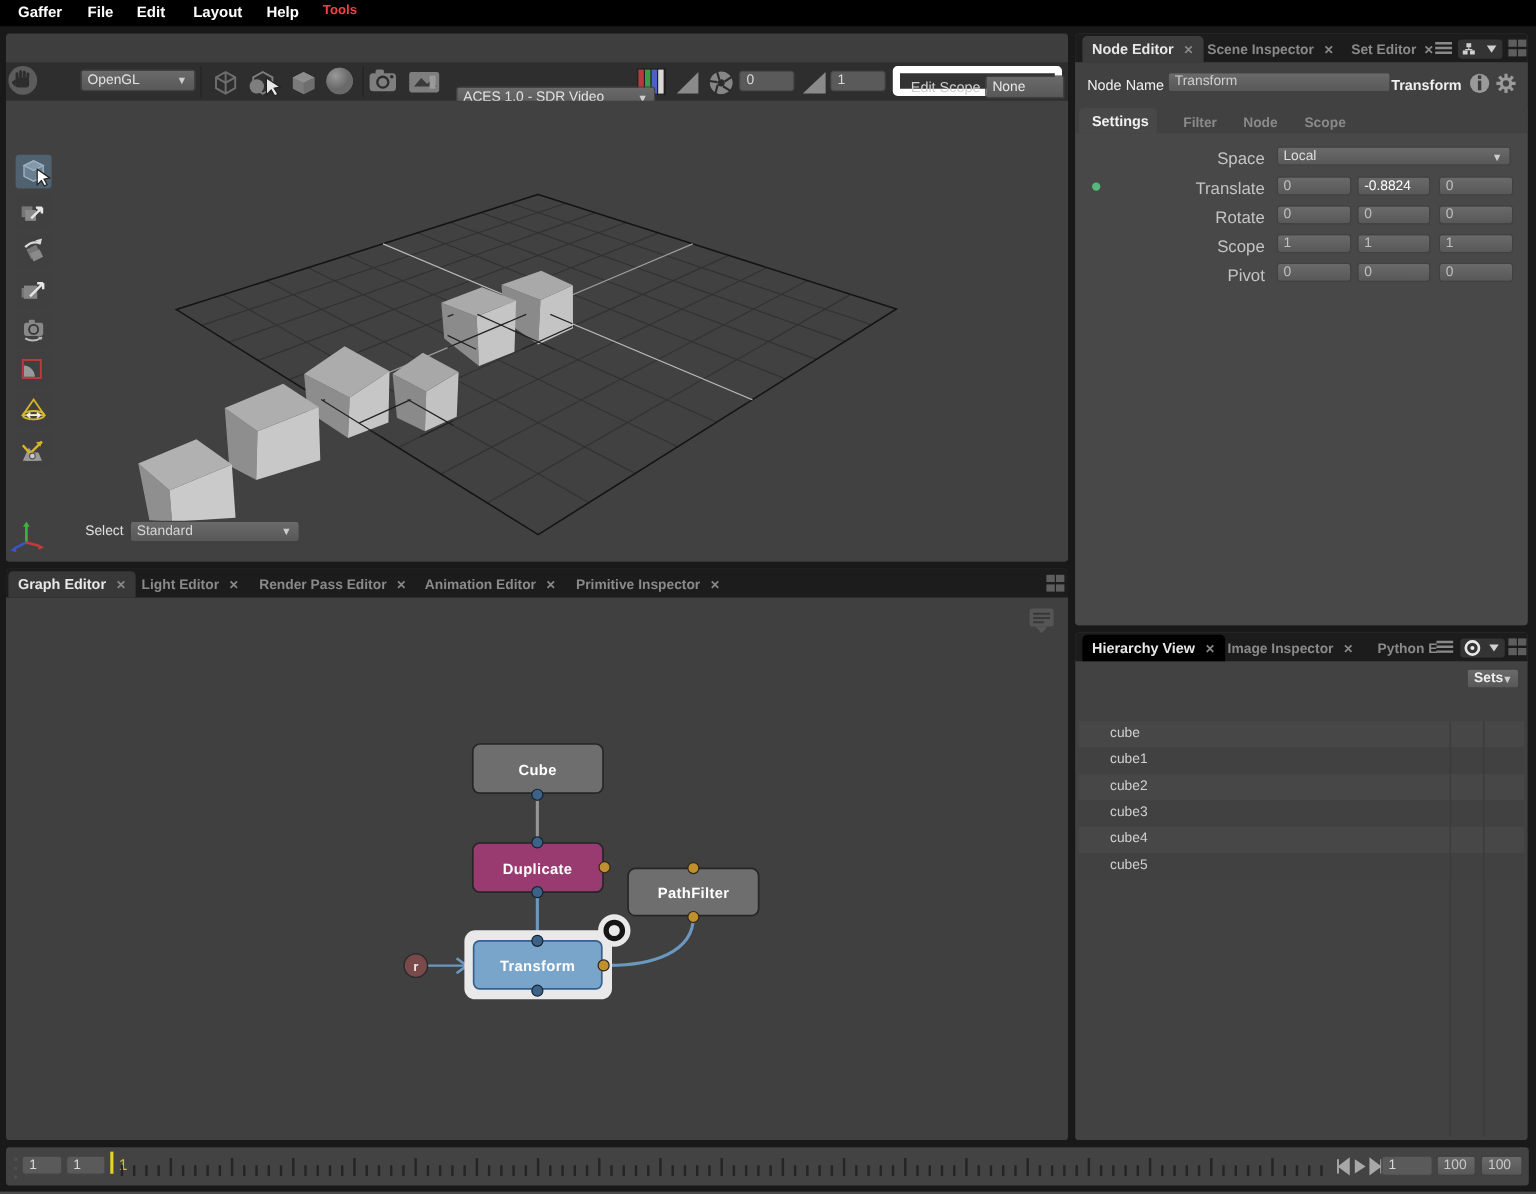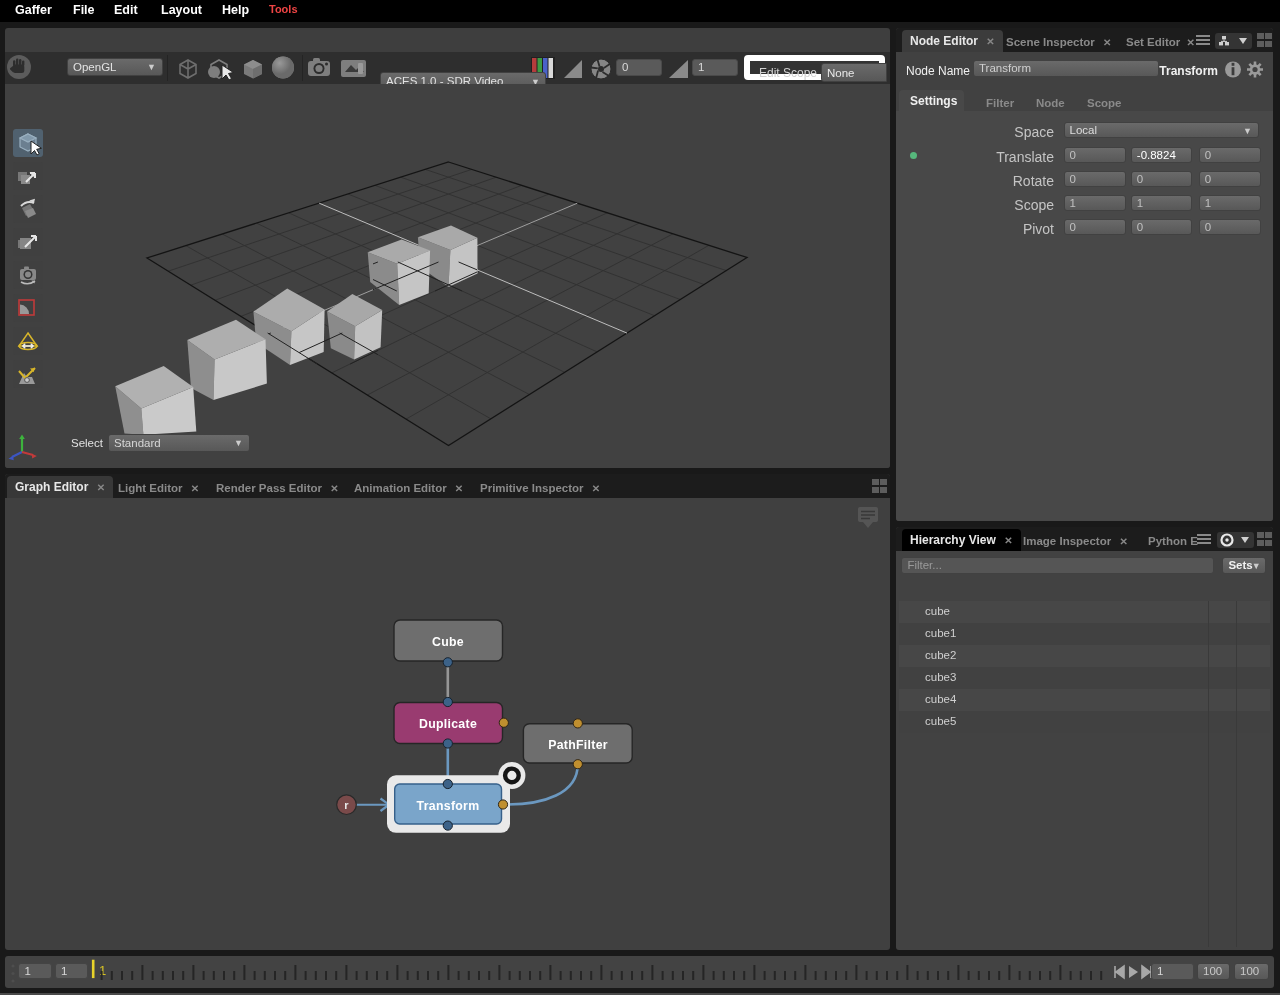--- a/index.html
+++ b/index.html
@@ -336,21 +336,20 @@
           <path d="M24 5 L32 5 L28 11 Z" fill="#cfcfcf"></path>
         </svg>
   </div>
   <div class="grid4" style="right:1px;top:5px">
         <i style="left:0;top:0"></i>
         <i style="right:0;top:0"></i>
         <i style="left:0;bottom:0"></i>
         <i style="right:0;bottom:0"></i>
       </div>
  </div>
- <div class="f" style="left:5.4px;top:29.6px;width:312.6px;height:17px;color:#9a9a9a;background:#555">Filter...</div>
  <div class="f" style="left:326.4px;top:29.6px;width:43.2px;height:17px;color:#f0f0f0;font-weight:bold">Sets<span style="position:absolute;right:4px;top:1px;color:#ccc;font-size:9px;font-weight:normal">▼</span></div>
  <div style="position:absolute;left:3px;top:74px;right:3px;height:132px">
   <div style="position:absolute;left:0;top:0;right:0;height:22px;background:#474747"></div>
   <div style="position:absolute;left:0;top:22px;right:0;height:22px;background:#414141"></div>
   <div style="position:absolute;left:0;top:44px;right:0;height:22px;background:#474747"></div>
   <div style="position:absolute;left:0;top:66px;right:0;height:22px;background:#414141"></div>
   <div style="position:absolute;left:0;top:88px;right:0;height:22px;background:#474747"></div>
   <div style="position:absolute;left:0;top:110px;right:0;height:22px;background:#414141"></div>
   <span style="position:absolute;left:26px;top:4px;font-size:11.5px;color:#d0d0d0">cube</span>
   <span style="position:absolute;left:26px;top:26px;font-size:11.5px;color:#d0d0d0">cube1</span>

